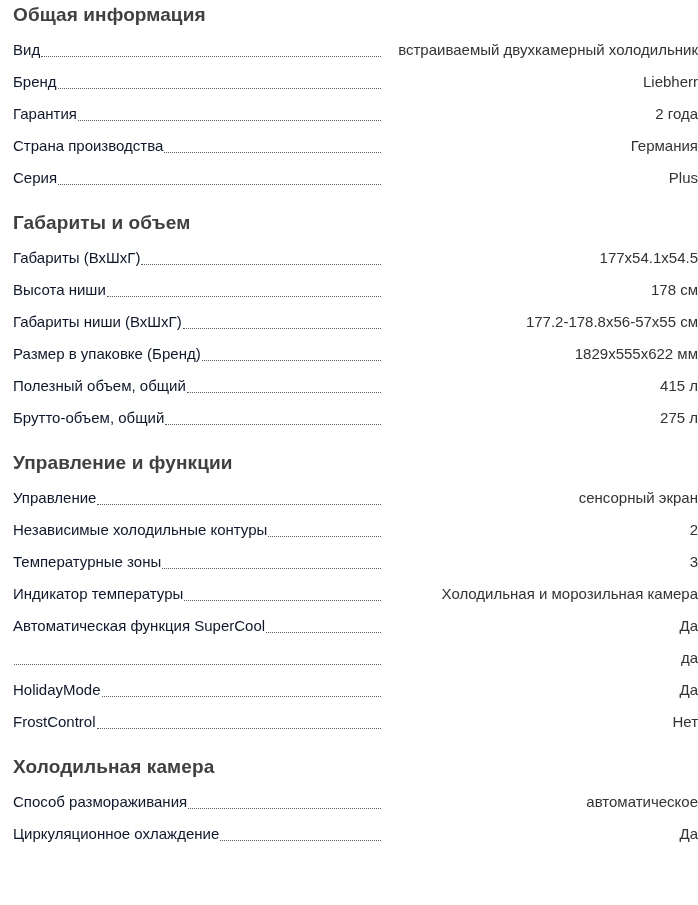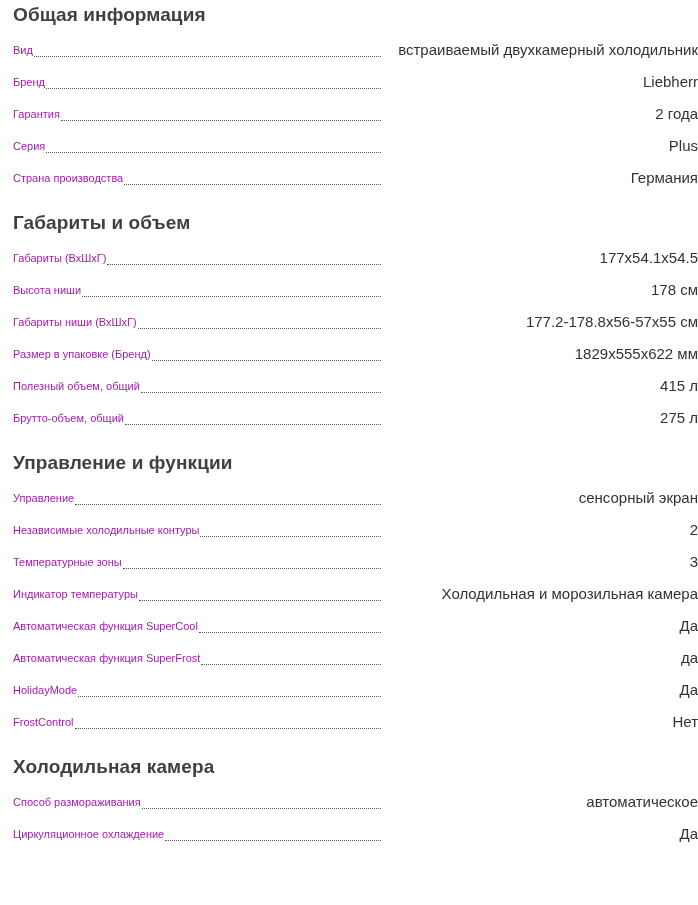--- a/index.html
+++ b/index.html
@@ -30,22 +30,22 @@
     min-height: 20px;
     margin-bottom: 12px;
   }
   .lbl {
     width: 370px;
     flex: 0 0 370px;
     display: flex;
     align-items: flex-end;
   }
   .lbl-text {
-    font-size: 11px;
-    color: #a21caf;
+    font-size: 15px;
+    color: #0f172a;
     line-height: 20px;
     white-space: nowrap;
   }
   .leader {
     flex: 1 1 auto;
     border-bottom: 1px dotted #5a5a5a;
     margin: 0 2px 3px 1px;
     min-width: 12px;
     height: 1px;
   }
@@ -81,32 +81,32 @@
       </div>
       <div class="spec-row">
         <div class="lbl">
           <span class="lbl-text">Гарантия</span>
           <span class="leader"></span>
         </div>
         <div class="val">2 года</div>
       </div>
       <div class="spec-row">
         <div class="lbl">
+          <span class="lbl-text">Страна производства</span>
+          <span class="leader"></span>
+        </div>
+        <div class="val">Германия</div>
+      </div>
+      <div class="spec-row">
+        <div class="lbl">
           <span class="lbl-text">Серия</span>
           <span class="leader"></span>
         </div>
         <div class="val">Plus</div>
       </div>
-      <div class="spec-row">
-        <div class="lbl">
-          <span class="lbl-text">Страна производства</span>
-          <span class="leader"></span>
-        </div>
-        <div class="val">Германия</div>
-      </div>
     </section>
     <section class="spec-section">
       <h2 class="section-title">Габариты и объем</h2>
       <div class="spec-row">
         <div class="lbl">
           <span class="lbl-text">Габариты (ВхШхГ)</span>
           <span class="leader"></span>
         </div>
         <div class="val">177x54.1x54.5</div>
       </div>
@@ -178,21 +178,20 @@
       </div>
       <div class="spec-row">
         <div class="lbl">
           <span class="lbl-text">Автоматическая функция SuperCool</span>
           <span class="leader"></span>
         </div>
         <div class="val">Да</div>
       </div>
       <div class="spec-row">
         <div class="lbl">
-          <span class="lbl-text">Автоматическая функция SuperFrost</span>
           <span class="leader"></span>
         </div>
         <div class="val">да</div>
       </div>
       <div class="spec-row">
         <div class="lbl">
           <span class="lbl-text">HolidayMode</span>
           <span class="leader"></span>
         </div>
         <div class="val">Да</div>

